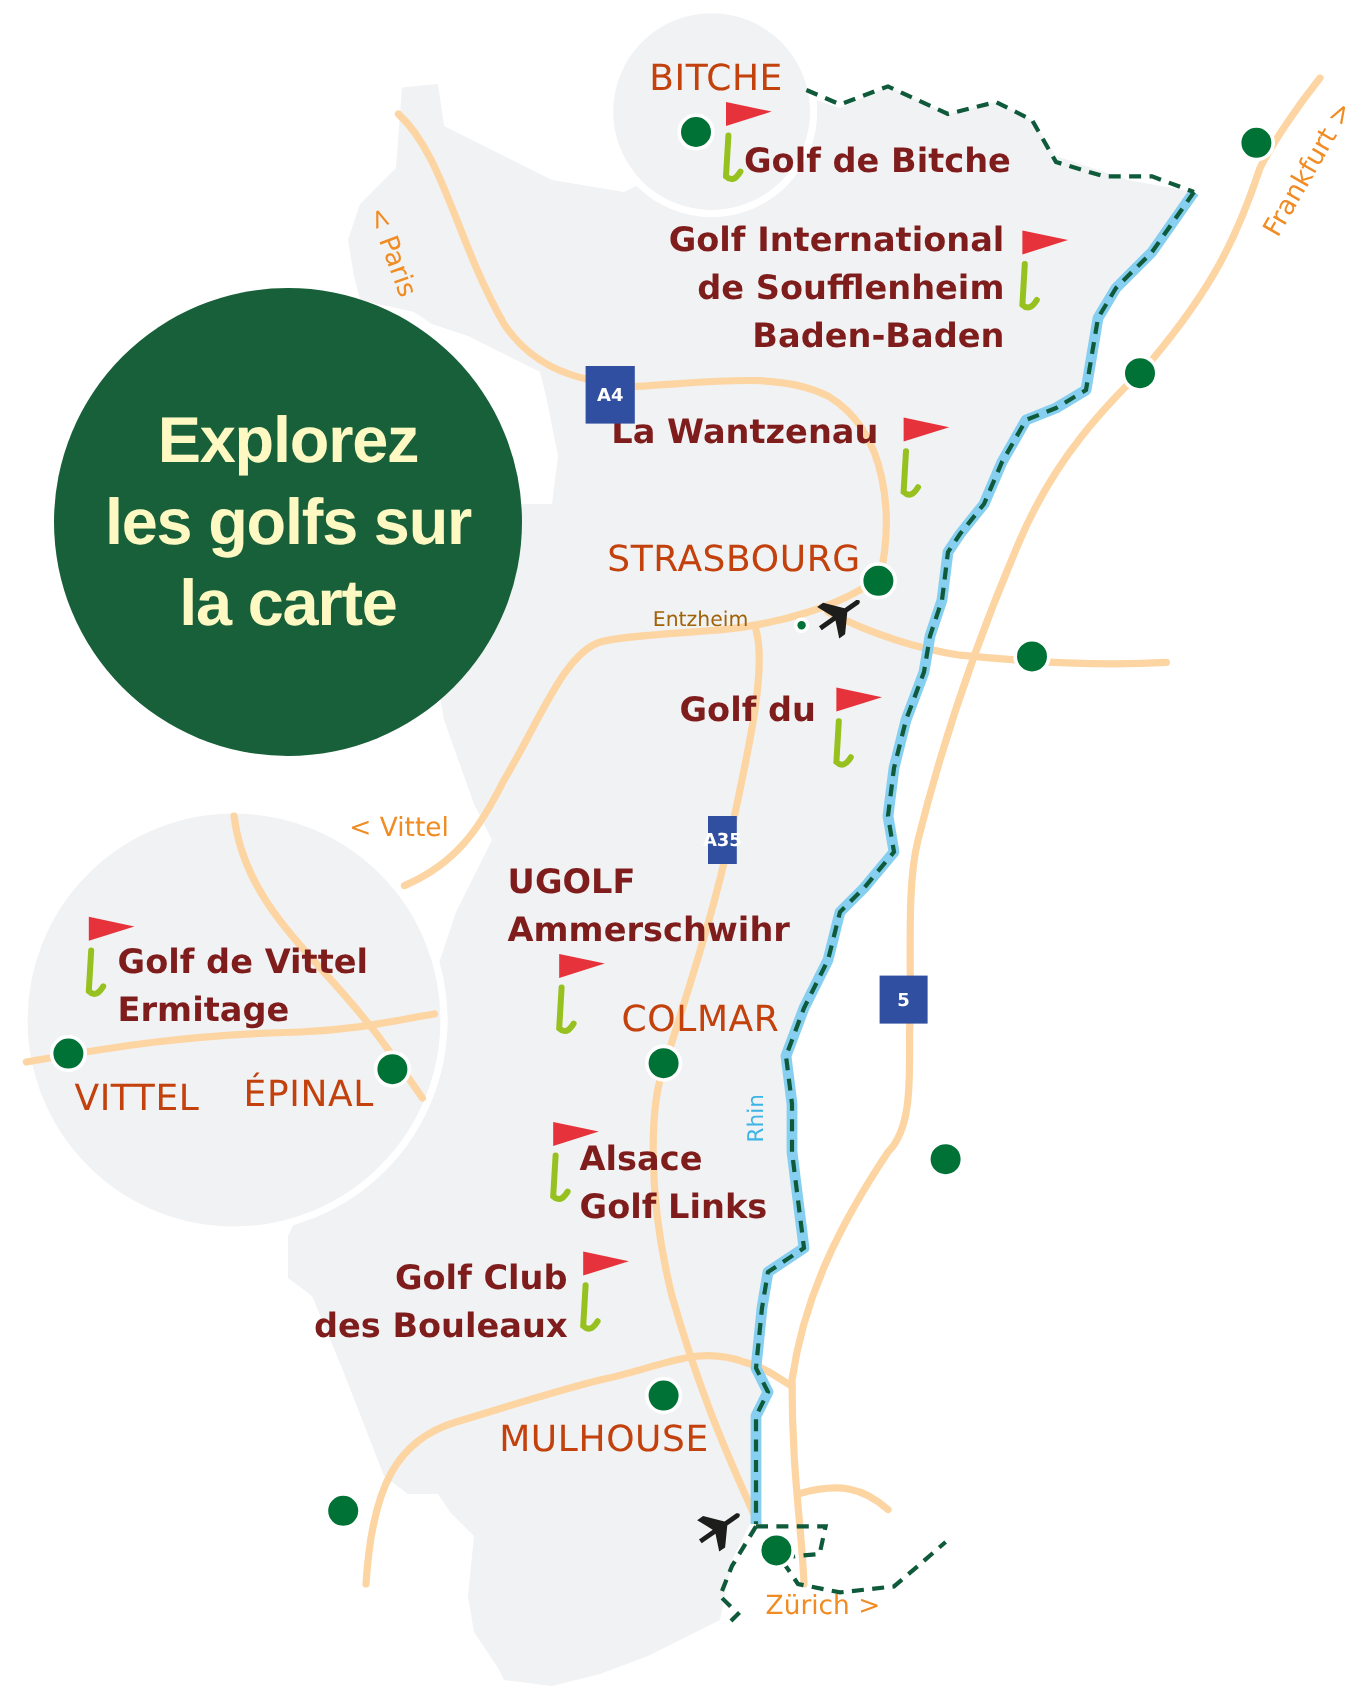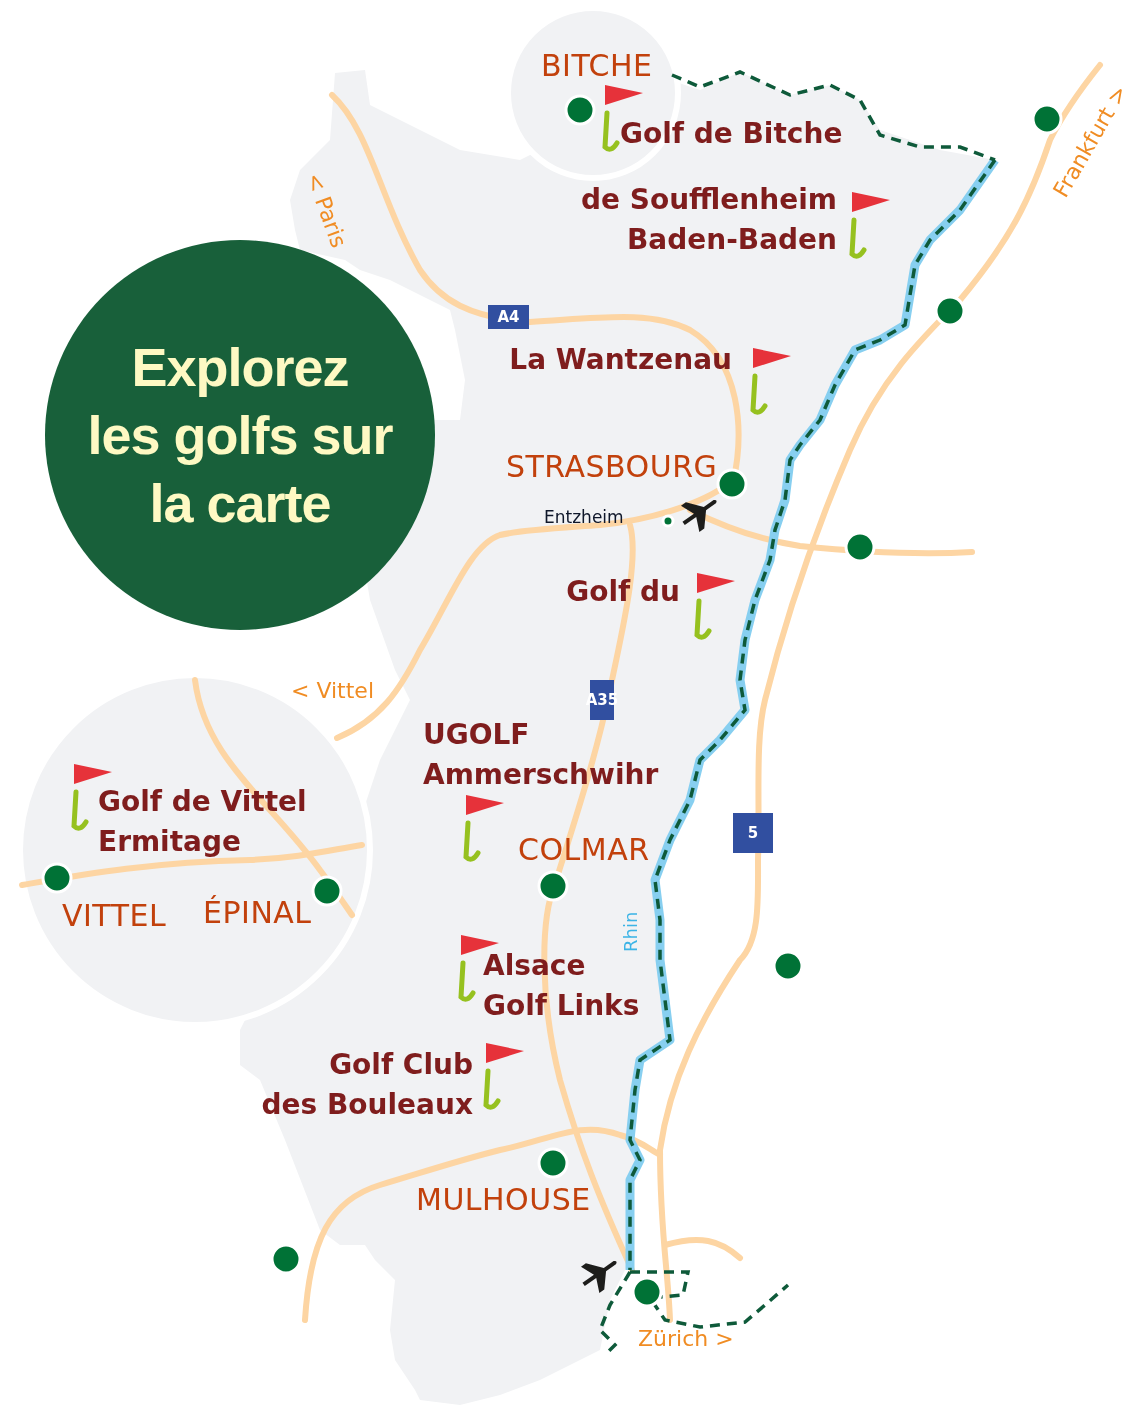--- a/index.html
+++ b/index.html
@@ -1,20 +1,20 @@
 <!DOCTYPE html>
 <html><head>
 <meta charset="utf-8">
 <style>
   html, body { margin: 0; padding: 0; background: #ffffff; }
   body { width: 1135px; height: 1410px; position: relative; overflow: hidden; font-family: "DejaVu Sans", sans-serif; }
   #map { position: absolute; left: 0; top: 0; width: 1135px; height: 1410px; }
   .lbl { position: absolute; white-space: nowrap; line-height: 1; }
   .city { color: #c2410c; font-size: 30px; letter-spacing: 0.5px; }
-  .city-sm { color: #0f172a; font-size: 17px; }
+  .city-sm { color: #a16207; font-size: 17px; }
   .golf { color: #7f1d1d; font-size: 28px; font-weight: bold; line-height: 40px; }
   .golf.r { text-align: right; }
   .dir { color: #f08c23; font-size: 22px; }
   .road { position: absolute; background: #314fa0; color: #fff; font-weight: bold; font-size: 15px; display: flex; align-items: center; justify-content: center; }
   .river { color: #3cb4e6; font-size: 18px; }
   .hero { position: absolute; left: 45px; top: 240px; width: 390px; height: 390px; border-radius: 50%; background: #18603a; display: flex; flex-direction: column; align-items: center; justify-content: center; }
   .hero span { color: #fef9c3; font-family: "Liberation Sans", sans-serif; font-weight: bold; font-size: 54px; line-height: 68px; letter-spacing: -1px; }
 </style>
 </head>
 <body>
@@ -119,20 +119,21 @@
 <div class="lbl city-sm" style="left:544px;top:509px;">Entzheim</div>
 <div class="lbl city" style="left:518px;top:835px;">COLMAR</div>
 <div class="lbl city" style="left:416px;top:1185px;">MULHOUSE</div>
 <div class="lbl city" style="left:62px;top:901px;">VITTEL</div>
 <div class="lbl city" style="left:203px;top:898px;">ÉPINAL</div>
 
 <div class="lbl golf" style="left:620px;top:114px;">
   <div>Golf de Bitche</div>
 </div>
 <div class="lbl golf r" style="right:298px;top:180px;">
+  <div>Golf International</div>
   <div>de Soufflenheim</div>
   <div style="margin-right:0px">Baden-Baden</div>
 </div>
 <div class="lbl golf r" style="right:403px;top:340px;">
   <div>La Wantzenau</div>
 </div>
 <div class="lbl golf r" style="right:455px;top:572px;">
   <div>Golf du</div>
 </div>
 <div class="lbl golf" style="left:423px;top:715px;">
@@ -152,15 +153,15 @@
   <div>Ermitage</div>
 </div>
 
 <div class="lbl dir" style="left:323px;top:170px;transform:rotate(70deg);transform-origin:left top;">&lt; Paris</div>
 <div class="lbl dir" style="left:1050px;top:190px;transform:rotate(-60deg);transform-origin:left top;">Frankfurt &gt;</div>
 <div class="lbl dir" style="left:291px;top:680px;">&lt; Vittel</div>
 <div class="lbl dir" style="left:638px;top:1328px;">Zürich &gt;</div>
 
 <div class="lbl river" style="left:622px;top:952px;transform:rotate(-90deg);transform-origin:left top;">Rhin</div>
 
-<div class="road" style="left:488px;top:305px;width:41px;height:24px;">A4</div>
+<div class="road" style="left:488px;top:305px;width:41px;height:48px;">A4</div>
 <div class="road" style="left:590px;top:680px;width:24px;height:40px;">A35</div>
 <div class="road" style="left:733px;top:813px;width:40px;height:40px;">5</div>
 
 </body></html>

